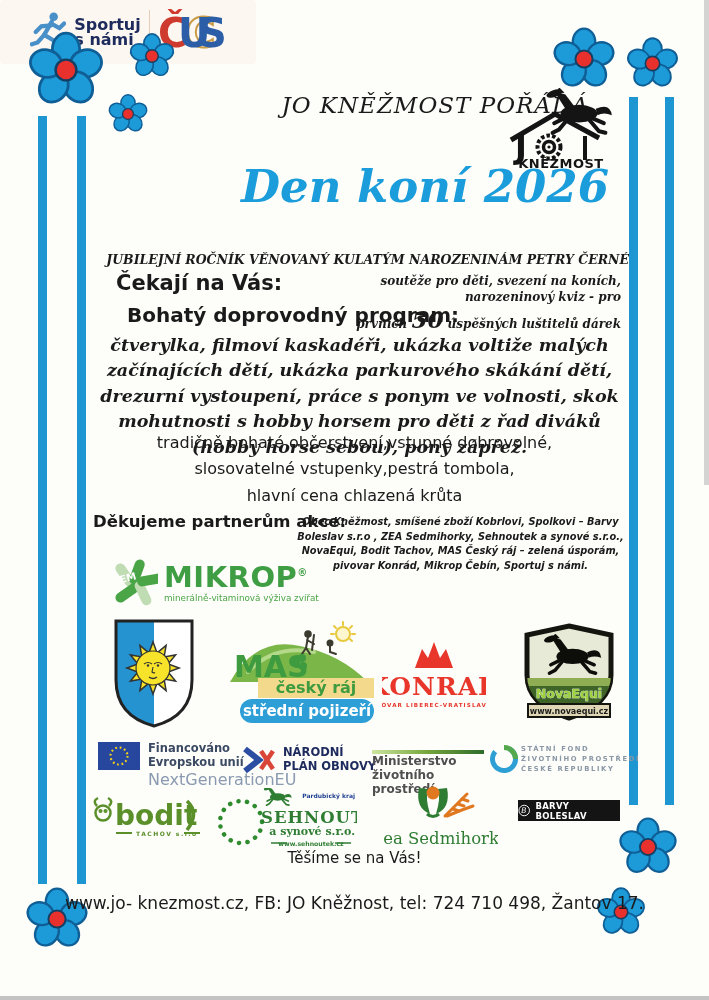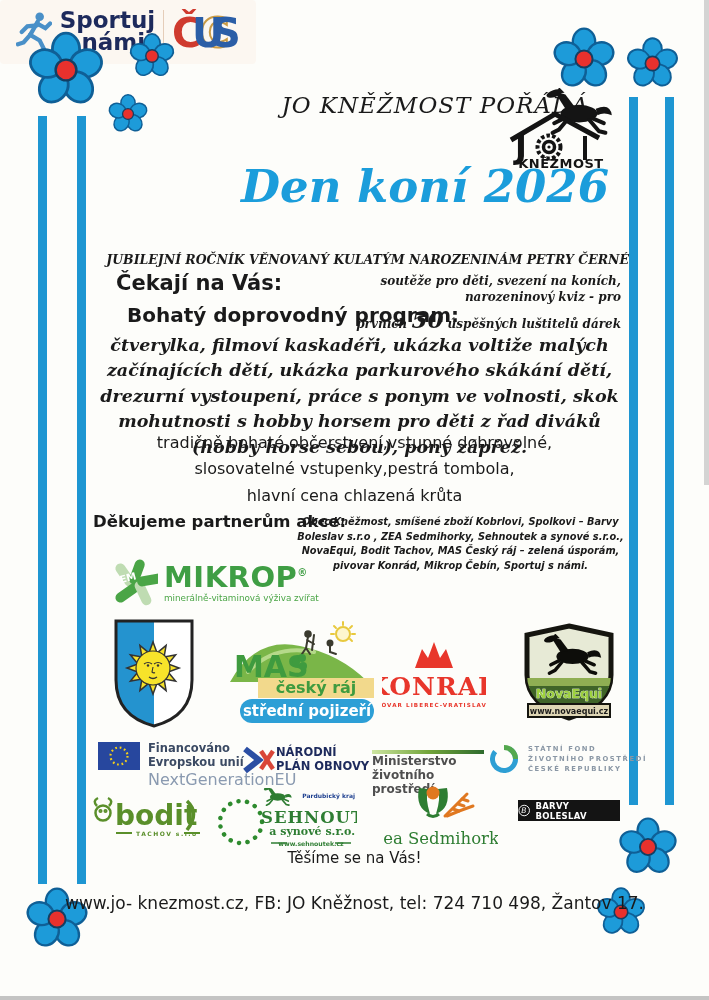--- a/index.html
+++ b/index.html
@@ -25,35 +25,35 @@
   .awaits-text .big{font-size:23px;font-weight:bold;}
   .program-label{left:96px;top:303px;font:bold 20px "DejaVu Sans",sans-serif;margin-left:31px;}
   .program-text{left:95px;right:85px;top:333px;font:bold italic 17.5px "DejaVu Serif",serif;text-align:center;line-height:1.45;}
   .extras{left:100px;right:100px;top:430px;font:16px "DejaVu Sans",sans-serif;text-align:center;line-height:1.65;}
   .partners-label{left:93px;top:512px;font:bold 16.5px "DejaVu Sans",sans-serif;}
   .partners-text{left:288px;right:76px;top:515px;font:bold italic 9.8px "DejaVu Sans",sans-serif;text-align:center;line-height:1.5;}
   
   .logo-box{position:absolute;}
   .sportuj-panel{left:358px;top:550px;width:256px;height:64px;background:#fcf7f1;border-radius:4px;
     display:flex;align-items:center;justify-content:center;gap:8px;}
-  .sportuj-text{font-weight:bold;color:#1d2a5c;font-size:23px;line-height:.95;}
+  .sportuj-text{font-weight:bold;color:#1d2a5c;font-size:16px;line-height:.95;}
   .sportuj-div{width:1px;height:44px;background:#e5cdb9;}
   .mikrop{left:112px;top:550px;width:215px;height:66px;display:flex;align-items:center;gap:6px;}
   .mikrop-name{font-weight:bold;font-size:29px;color:#3f9e44;letter-spacing:.5px;line-height:1;}
   .mikrop-name sup{font-size:10px;}
   .mikrop-tag{font-size:8.8px;color:#4aa546;margin-top:1px;}
   .eu{left:98px;top:742px;display:flex;gap:8px;align-items:flex-start;}
   .eu-l12{font-weight:bold;font-size:11.5px;color:#3b4a63;line-height:1.2;}
   .eu-l3{font-size:16px;color:#8a9ab0;line-height:1.3;}
-  .npo{left:240px;top:744px;display:flex;align-items:center;}
+  .npo{left:240px;top:744px;display:flex;gap:7px;align-items:center;}
   .npo-text{font-weight:bold;font-size:11.5px;color:#1d2a5c;line-height:1.2;}
   .mzp{left:372px;top:750px;width:112px;}
   .mzp-bar{height:4px;background:linear-gradient(to right,#cde5a0,#73a53a,#2e6b2e);}
   .mzp-name{font-weight:bold;font-size:12px;color:#4f4f4f;}
-  .sfzp{left:487px;top:742px;display:flex;gap:7px;align-items:center;}
+  .sfzp{left:487px;top:742px;display:flex;align-items:center;}
   .sfzp-text{font-size:6.8px;letter-spacing:1.6px;color:#8a97a5;font-weight:bold;line-height:1.5;}
   .barvy{left:518px;top:800px;width:102px;height:21px;background:#141414;display:flex;align-items:center;justify-content:center;gap:5px;}
   .barvy-name{color:#fff;font-weight:bold;font-size:8.5px;letter-spacing:.3px;}
   .closing{left:150px;right:150px;top:849px;font:15px "DejaVu Sans",sans-serif;text-align:center;}
   .footer{left:0;right:0;top:893px;font:17px "DejaVu Sans",sans-serif;text-align:center;white-space:nowrap;}
   svg text{font-family:"DejaVu Sans",sans-serif;}
   svg .serif{font-family:"DejaVu Serif",serif;}
 </style>
 </head>
 <body>

